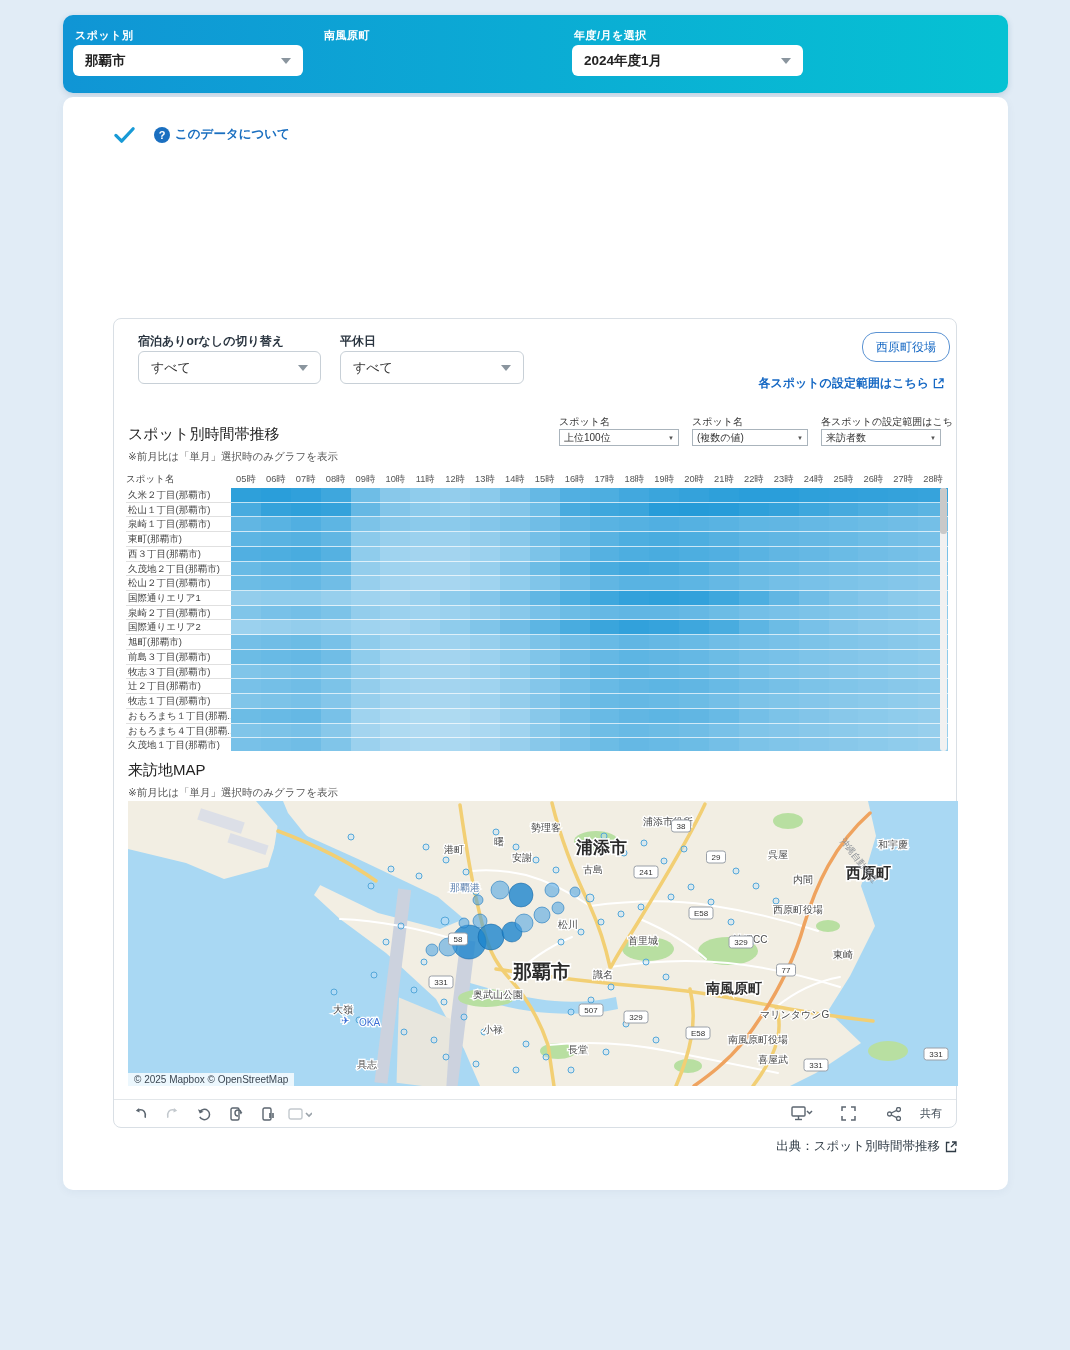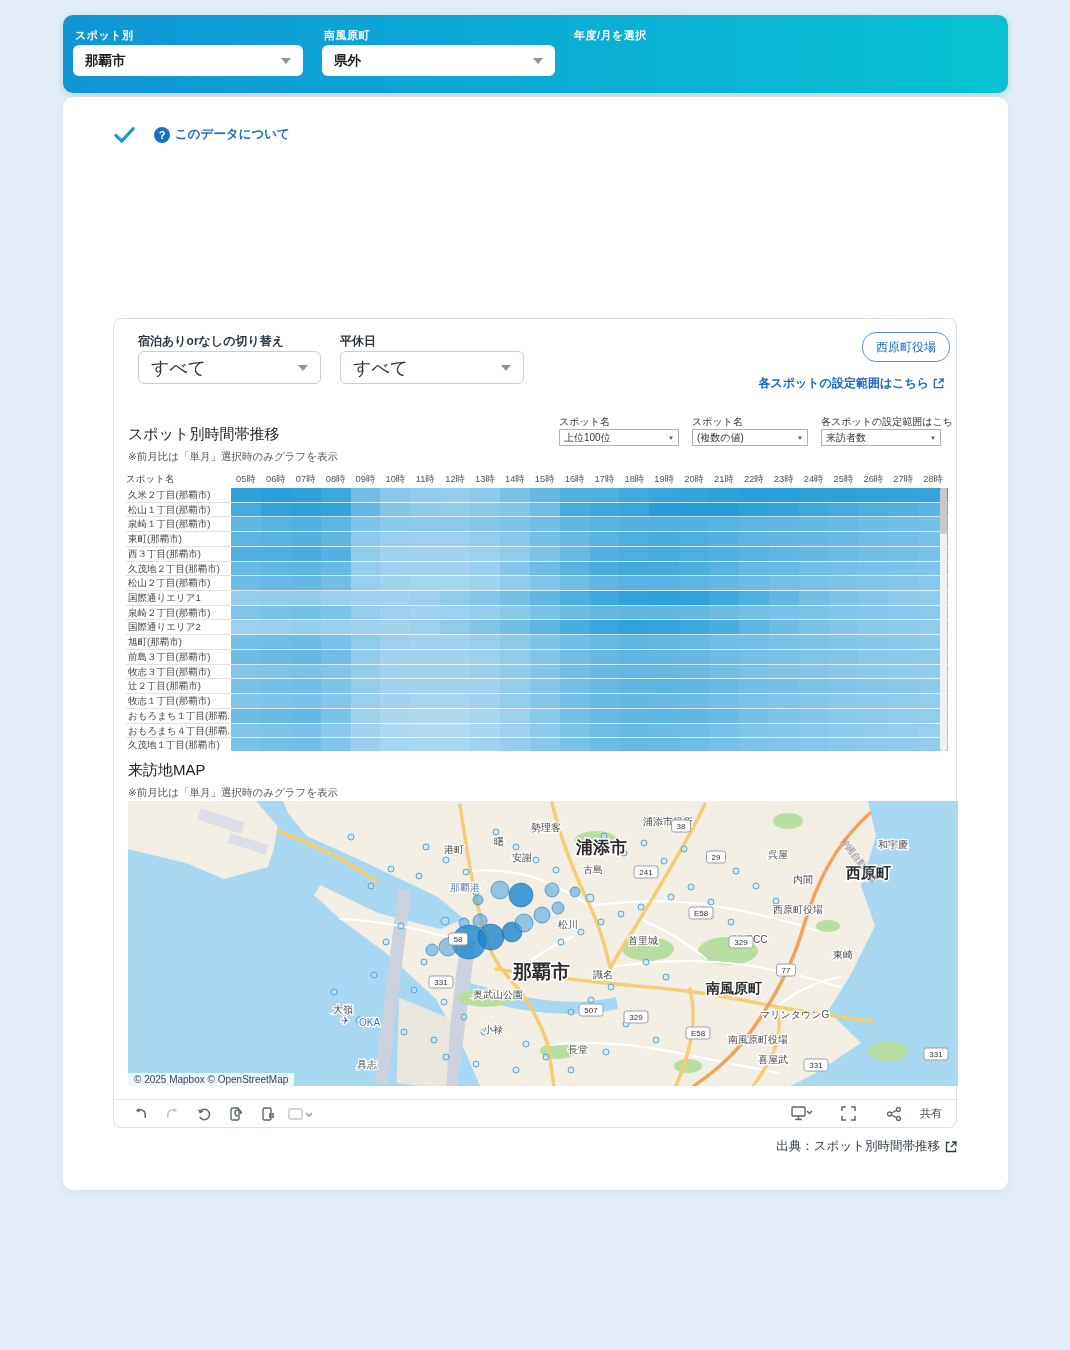--- a/index.html
+++ b/index.html
@@ -36,21 +36,21 @@
   .bulb .b2{position:absolute;left:5px;top:9px;width:4px;height:4px;background:#e4573d;border-radius:1px;}
   .hint-title{font-size:13.5px;font-weight:bold;color:#e4573d;}
   .hint-inner{position:absolute;left:12px;top:38px;width:820px;height:74px;background:#fff;border-radius:8px;box-sizing:border-box;padding:9px 18px;}
   .hint-inner ul{margin:0;padding-left:18px;}
   .hint-inner li{font-size:13px;color:#39434b;line-height:22px;}
   
   .viz{position:absolute;left:50px;top:221px;width:844px;height:810px;border:1px solid #d9dfe5;border-radius:8px;box-sizing:border-box;}
   .ctl-label{position:absolute;font-size:12px;font-weight:bold;color:#2a3540;}
   .ctl-select{position:absolute;height:33px;background:#fff;border:1px solid #c8d0d7;border-radius:6px;
     display:flex;align-items:center;padding:0 12px;box-sizing:border-box;cursor:pointer;}
-  .ctl-select span.val{font-size:18px;color:#333;flex:1;}
+  .ctl-select span.val{font-size:13px;color:#333;flex:1;}
   .pill-btn{position:absolute;left:748px;top:13px;width:86px;height:28px;border:1px solid #5b93d3;border-radius:14px;
     display:flex;align-items:center;justify-content:center;font-size:12px;color:#1769c4;cursor:pointer;background:#fff;}
   .range-link{position:absolute;right:12px;top:56px;display:flex;align-items:center;gap:4px;
     font-size:12px;font-weight:bold;color:#1769c4;cursor:pointer;}
   .sec-title{position:absolute;font-size:15px;color:#222;font-weight:500;}
   .sec-note{position:absolute;font-size:10.5px;color:#555;}
   .mini-label{position:absolute;font-size:10px;color:#333;}
   .mini-select{position:absolute;height:17px;border:1px solid #aab4bc;background:#fff;display:flex;
     align-items:center;padding:0 4px;box-sizing:border-box;cursor:pointer;}
   .mini-select span.val{font-size:10px;color:#333;flex:1;white-space:nowrap;overflow:hidden;}
@@ -90,25 +90,25 @@
 
 <div class="page">
 
   <div class="abs topbar">
     <div class="tb-label" style="left:12px">スポット別</div>
     <div class="tb-select" style="left:10px;width:230px">
       <span class="val">那覇市</span>
       <span class="caret"></span>
     </div>
     <div class="tb-label" style="left:261px">南風原町</div>
-    <div class="tb-select" style="left:259px;width:233px">
-      <span class="val">県外</span>
+    <div class="tb-label" style="left:511px">年度/月を選択</div>
+    <div class="tb-select" style="left:509px;width:231px">
+      <span class="val">2024年度1月</span>
       <span class="caret"></span>
     </div>
-    <div class="tb-label" style="left:511px">年度/月を選択</div>
   </div>
 
   <div class="abs card">
 
     <div class="title-row">
       <svg width="23" height="23" viewBox="0 0 24 24">
           <polyline points="3,13 9,19 21,6" fill="none" stroke="#189ad6" stroke-width="3.4" stroke-linecap="round" stroke-linejoin="round"></polyline>
         </svg>
       <span class="about">
         <span class="qmark">?</span>

